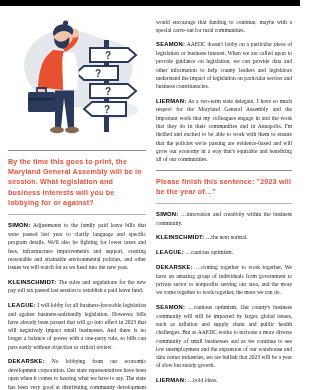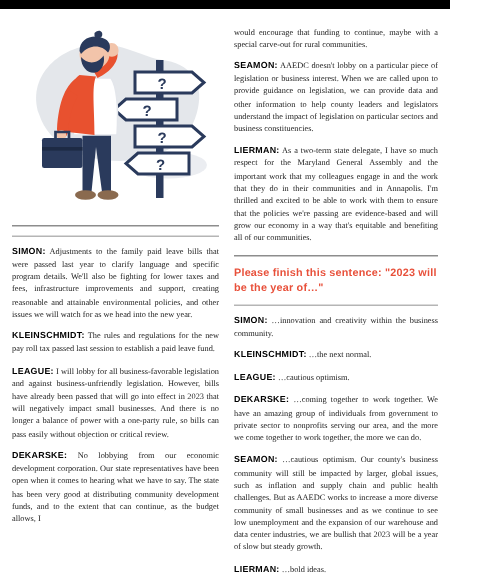--- a/index.html
+++ b/index.html
@@ -157,20 +157,21 @@
             <circle cx="33" cy="80" r="3.2" fill="#f2c4aa"></circle>
 
             <rect x="20" y="82" width="27" height="20" rx="1.5" fill="#2a3a5c"></rect>
             <rect x="20" y="88" width="27" height="2.4" fill="#1d2a44"></rect>
             <path d="M29 82 L29 78 L38 78 L38 82" fill="none" stroke="#2a3a5c" stroke-width="1.8"></path>
           </svg>
         </div>
 
         <hr class="rule">
 
+        <p class="prompt">By the time this goes to print, the Maryland General Assembly will be in session. What legislation and business interests will you be lobbying for or against?</p>
 
         <hr class="rule thin">
 
         <div class="answer-list">
           <p class="para"><span class="speaker">SIMON:</span><span> Adjustments to the family paid leave bills that were passed last year to clarify language and specific program details. We'll also be fighting for lower taxes and fees, infrastructure improvements and support, creating reasonable and attainable environmental policies, and other issues we will watch for as we head into the new year.</span></p>
           <p class="para"><span class="speaker">KLEINSCHMIDT:</span><span> The rules and regulations for the new pay roll tax passed last session to establish a paid leave fund.</span></p>
           <p class="para"><span class="speaker">LEAGUE:</span><span> I will lobby for all business-favorable legislation and against business-unfriendly legislation. However, bills have already been passed that will go into effect in 2023 that will negatively impact small businesses. And there is no longer a balance of power with a one-party rule, so bills can pass easily without objection or critical review.</span></p>
           <p class="para"><span class="speaker">DEKARSKE:</span><span> No lobbying from our economic development corporation. Our state representatives have been open when it comes to hearing what we have to say. The state has been very good at distributing community development funds, and to the extent that can continue, as the budget allows, I</span></p>
         </div>
 

